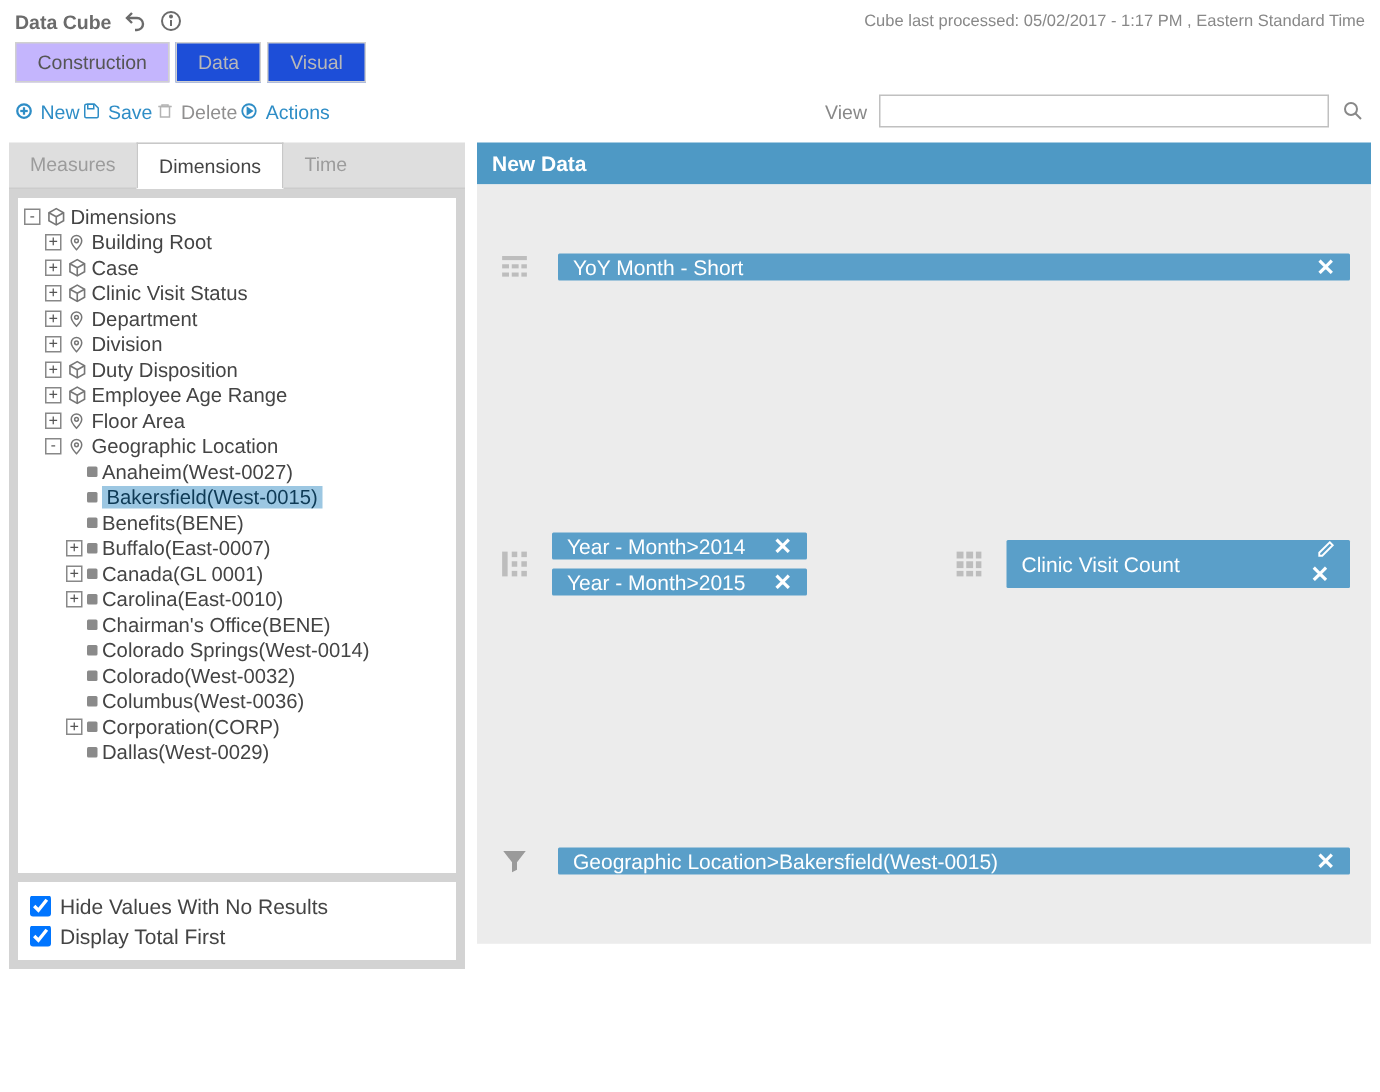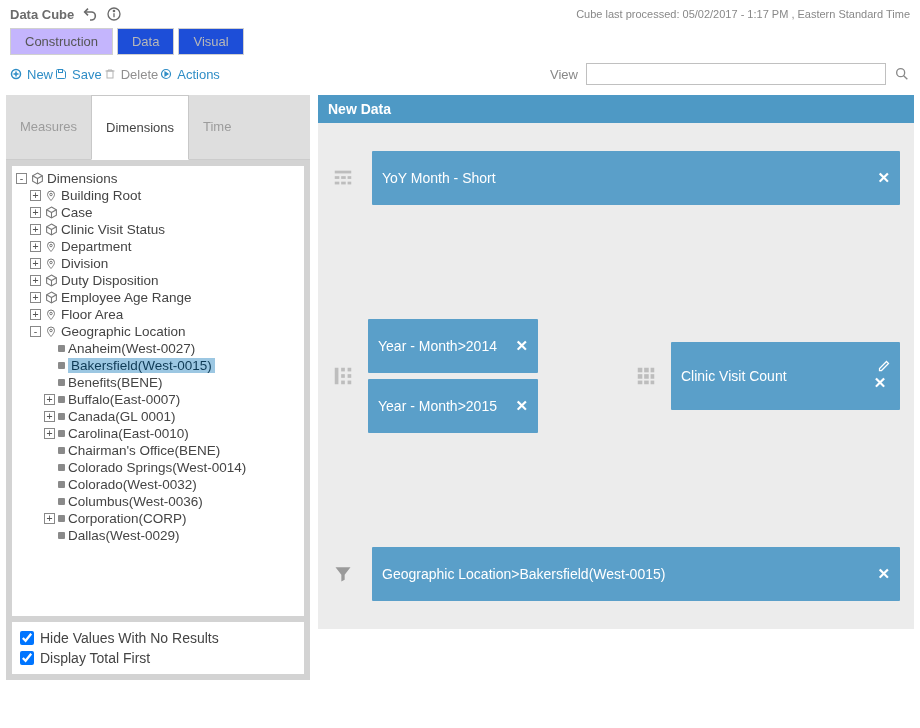--- a/index.html
+++ b/index.html
@@ -18,42 +18,42 @@
   .action.blue { color: #2e8dc6; }
   .view-wrap { display: flex; align-items: center; gap: 8px; }
   .view-label { color: #888; }
   .view-input { width: 300px; height: 22px; border: 1px solid #c0c0c0; padding: 0 4px; }
   .mag { color: #888; font-size: 15px; cursor: pointer; }
   .main { display: flex; gap: 8px; padding: 0 6px; }
   .panel { }
   .panel-header { background: #4E99C5; color: #fff; font-size: 14px; font-weight: 600; padding: 6px 10px; }
   .left-panel { width: 304px; }
   .catalog-tabs { display: flex; background: #dedede; border-bottom:1px solid #ccc; }
-  .ctab { padding: 24px 14px; font-size: 13px; color: #9c9c9c; cursor: pointer; }
+  .ctab { padding: 7px 14px; font-size: 13px; color: #9c9c9c; cursor: pointer; }
   .ctab.active { background: #fff; color: #444; border: 1px solid #c8c8c8; border-bottom: 1px solid #fff; margin-bottom:-1px;}
   .tree-wrap { border: 6px solid #d3d3d3; border-top:6px solid #d3d3d3; height: 462px; overflow-y: scroll; background:#fff; padding:4px 2px; position:relative;}
   .tree ul { list-style: none; padding-left: 14px; }
   .tree > ul { padding-left: 2px; }
   .node { display: flex; align-items: center; gap: 3px; padding: 1px 0; font-size: 13.5px; color:#444; white-space:nowrap; cursor:default;}
   .expander { width: 11px; height:11px; font-size:10px; text-align:center; line-height:10px; border:1px solid #888; color:#555; background:#fff; cursor:pointer; font-family:monospace;}
   .expander.empty { visibility:hidden; }
   .bullet { width:7px; height:7px; border-radius:1px; background:#8a8a8a; display:inline-block;}
   .ticon { width:14px; height:14px; display:inline-flex; align-items:center; justify-content:center;}
   .selected-node span.lbl { background:#9cc7e2; color:#0e3a55; padding:0 3px;}
   .opts { border:6px solid #d3d3d3; border-top:none; padding:6px 8px; background:#fff;}
   .opt { display:flex; align-items:center; gap:6px; padding:2px 0; font-size:14px; color:#444;}
   .opt input { width:14px; height:14px; }
   .right-panel { flex:1; }
   .design { background:#ececec; }
   .dzone { background:#ececec; margin-bottom:8px; padding:14px; display:flex; align-items:flex-start; gap:18px;}
   .dzone.split { display:flex; gap:10px; padding:0; background:transparent;}
   .splitcol { background:#ececec; flex:1; padding:14px; display:flex; align-items:center; gap:14px; min-height:270px;}
   .zone-icon { color:#bdbdbd; width:22px; display:flex; justify-content:center;}
   .chips { display:flex; flex-direction:column; gap:6px; flex:1;}
-  .chip { background:#5a9fc9; color:#fff; display:flex; align-items:center; justify-content:space-between; padding:18px 10px; font-size:14px; border-radius:1px;}
+  .chip { background:#5a9fc9; color:#fff; display:flex; align-items:center; justify-content:space-between; padding:0 10px; font-size:14px; border-radius:1px;}
   .chip.small { width:170px;}
   .chip.full { width:100%; }
   .chip .x { cursor:pointer; font-size:15px; font-weight:bold; }
   .chip .edit { cursor:pointer; font-size:12px; margin-left:8px;}
   .chip .right-icons { display:flex; flex-direction:column; gap:2px; align-items:center;}
   svg { display:block; }
 </style>
 </head>
 <body>
 

